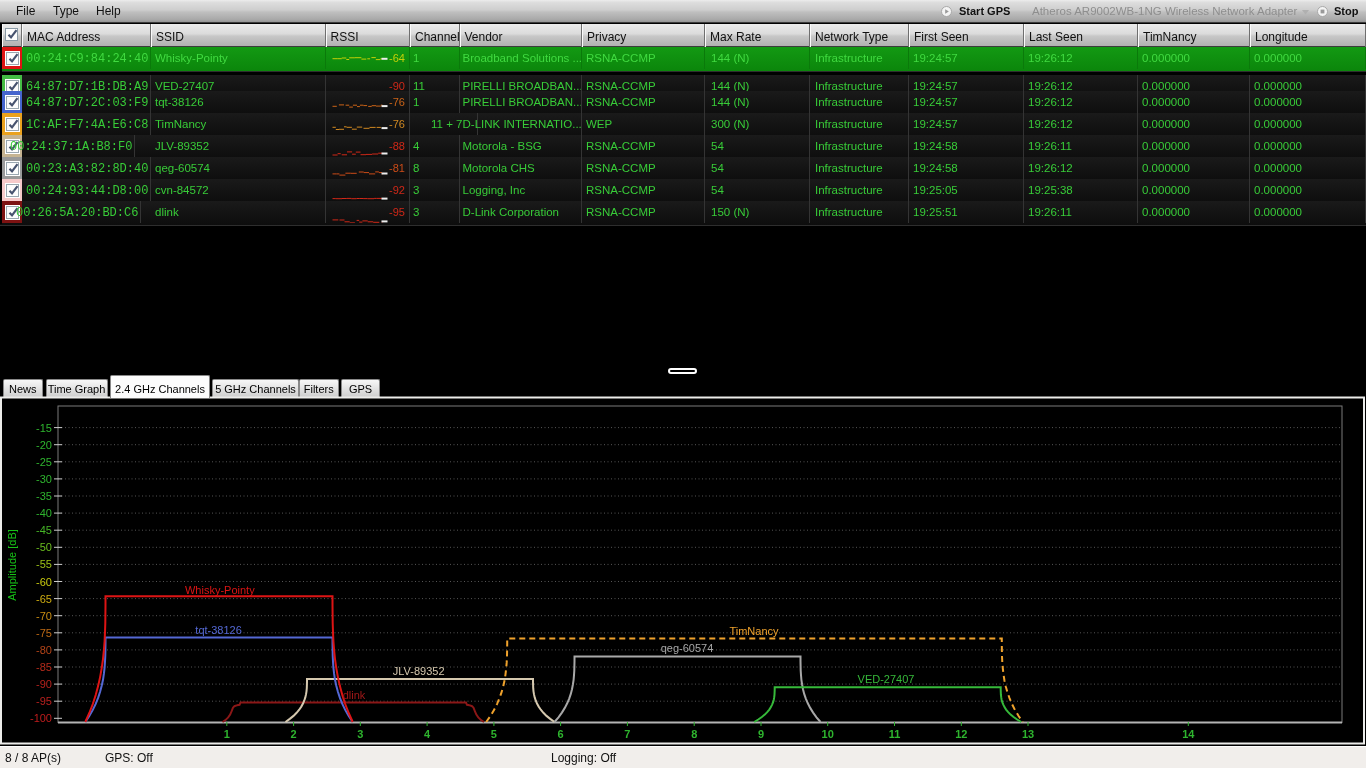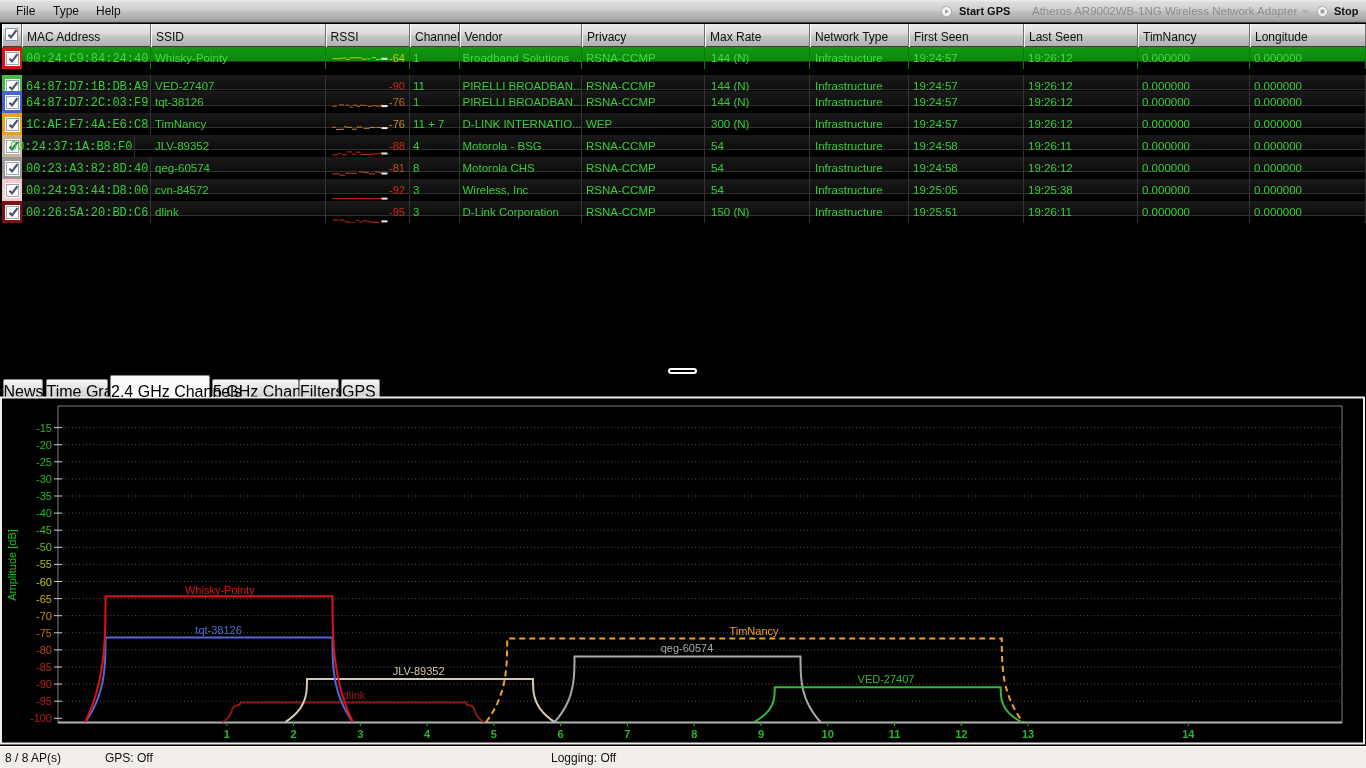--- a/index.html
+++ b/index.html
@@ -5,31 +5,31 @@
 html,body{width:1366px;height:768px;overflow:hidden;background:#000;font-family:"Liberation Sans",sans-serif}
 #menubar{position:absolute;left:0;top:0;width:1366px;height:23px;
  background:linear-gradient(180deg,#ededed 0%,#dedede 10%,#cecece 45%,#bfbfbf 55%,#a9a9a9 88%,#949494 100%);
  border-bottom:1px solid #3a3a3a;}
 .mitem{position:absolute;top:4px;font-size:12px;color:#111}
 #grid{position:absolute;left:0;top:24px;width:1366px}
 #ghead{position:absolute;left:0;top:0;height:23px;width:1366px;
  background:linear-gradient(180deg,#ebebeb 0%,#dbdbdb 45%,#c7c7c7 55%,#b1b1b1 100%);border-bottom:1px solid #3c3c3c}
 .hc{position:absolute;top:0;height:23px;font-size:12px;color:#101010;padding:6px 0 0 5px;
  border-right:1px solid #6f6f6f;box-shadow:inset 1px 0 0 #fafafa}
-.row{position:absolute;left:0;width:1366px;height:15px;background:linear-gradient(180deg,#1a1a1a,#0d0d0d);border-bottom:1px solid #2e2e2e}
+.row{position:absolute;left:0;width:1366px;height:25px;background:linear-gradient(180deg,#1a1a1a,#0d0d0d);border-bottom:1px solid #2e2e2e}
 .row.sel{background:linear-gradient(180deg,#139913,#0b860b)}
 .cell{position:absolute;top:0;height:22px;font-size:11.5px;color:#38cc38;padding:5px 0 0 4px;border-right:1px solid #343434;white-space:nowrap;overflow:hidden}
 .sel .cell{border-right:1px solid #0a7a0a;color:#40da40}
 .mac{font-family:"Liberation Mono",monospace;font-size:12px}
 .cbx{position:absolute;left:2px;top:0;width:20px;height:22px}
 .cbi{position:absolute;left:3.5px;top:4.5px;width:13px;height:13px;background:#fdfdfd;border:1px solid #9aa7b0;box-shadow:0 0 0 1px #ffffff}
 .cbi svg{position:absolute;left:0px;top:0px}
 #tabs{position:absolute;left:0;top:375px;width:1366px;height:23px}
 .tab{position:absolute;top:4px;height:19px;background:linear-gradient(180deg,#f7f7f7,#d9d9d9 70%,#cccccc);
- border:1px solid #898989;border-bottom:none;border-radius:2px 2px 0 0;font-size:16px;color:#000;padding-top:3px;white-space:nowrap}
+ border:1px solid #898989;border-bottom:none;border-radius:2px 2px 0 0;font-size:11px;color:#000;text-align:center;padding-top:3px;white-space:nowrap}
 .tab.sel{top:0;height:23px;background:#fcfcfc;padding-top:6.5px;z-index:5}
 #statusbar{position:absolute;left:0;top:746px;width:1366px;height:22px;background:#f1eeeb;border-top:1px solid #ffffff}
 .st{position:absolute;top:4px;font-size:12px;color:#111}
 </style></head><body>
 
 <div id="menubar">
 <div class="mitem" style="left:16px">File</div>
 <div class="mitem" style="left:53px">Type</div>
 <div class="mitem" style="left:96px">Help</div>
 <svg class="mitem" style="left:940.5px;top:5.5px" width="11" height="11">
@@ -160,21 +160,21 @@
       </div>
 <div class="cell mac" style="left:22px;width:129px;padding-top:5px">1C:AF:F7:4A:E6:C8</div>
 <div class="cell" style="left:151px;width:174.5px">TimNancy</div>
 <div class="cell" style="left:325.5px;width:84.5px;padding:0">
         <svg width="84" height="26" style="position:absolute;left:0;top:0;overflow:visible">
           <path d="M 0.0 14.3 L 3.3 14.3 M 3.3 16.5 L 6.5 16.5 M 6.5 16.3 L 11.5 16.3 M 11.5 13.8 L 14.1 13.8 M 14.1 14.3 L 19.4 14.3 M 19.4 16.2 L 24.3 16.2 M 24.3 14.1 L 29.7 14.1 M 31.0 15.3 L 37.0 15.3 M 37.0 14.4 L 43.1 14.4 M 44.1 14.4 L 48.4 14.4 M 49.7 14.7 L 50.0 14.7 " transform="translate(6.5,0)" fill="none" stroke="#d08922" stroke-width="1"></path>
           <line x1="49" y1="15.1" x2="55" y2="15.1" stroke="#ededed" stroke-width="2" transform="translate(6.5,0)"></line>
           <text x="79" y="15" fill="#d08922" font-size="11" text-anchor="end" font-family="Liberation Sans">-76</text>
         </svg>
       </div>
-<div class="cell" style="left:410.0px;width:49.5px;padding-left:3px">11 + 7</div>
+<div class="cell" style="left:428px;width:49.5px;padding-left:3px">11 + 7</div>
 <div class="cell" style="left:459.5px;width:122.5px;padding-left:3px">D-LINK INTERNATIO...</div>
 <div class="cell" style="left:582.0px;width:123px">WEP</div>
 <div class="cell" style="left:705.0px;width:105px;padding-left:6px">300 (N)</div>
 <div class="cell" style="left:810.0px;width:99px;padding-left:5px">Infrastructure</div>
 <div class="cell" style="left:909.0px;width:115px">19:24:57</div>
 <div class="cell" style="left:1024.0px;width:114px">19:26:12</div>
 <div class="cell" style="left:1138.0px;width:112px">0.000000</div>
 <div class="cell" style="left:1250.0px;width:116px">0.000000</div>
 </div>
 <div class="row" style="top:111px">
@@ -242,38 +242,38 @@
 <div class="cell mac" style="left:22px;width:129px;padding-top:5px">00:24:93:44:D8:00</div>
 <div class="cell" style="left:151px;width:174.5px">cvn-84572</div>
 <div class="cell" style="left:325.5px;width:84.5px;padding:0">
         <svg width="84" height="26" style="position:absolute;left:0;top:0;overflow:visible">
           <path d="M 0.0 19.6 L 3.3 19.6 M 3.3 19.7 L 9.5 19.7 M 9.5 19.5 L 14.3 19.5 M 14.3 19.4 L 18.8 19.4 M 18.8 19.7 L 24.1 19.7 M 24.1 19.5 L 27.3 19.5 M 27.3 19.5 L 30.6 19.5 M 30.6 19.6 L 35.1 19.6 M 35.1 19.7 L 41.6 19.7 M 41.6 19.4 L 44.2 19.4 M 44.2 19.4 L 49.5 19.4 M 49.5 19.5 L 50.0 19.5 " transform="translate(6.5,0)" fill="none" stroke="#d02818" stroke-width="1"></path>
           <line x1="49" y1="19.6" x2="55" y2="19.6" stroke="#ededed" stroke-width="2" transform="translate(6.5,0)"></line>
           <text x="79" y="15" fill="#d02818" font-size="11" text-anchor="end" font-family="Liberation Sans">-92</text>
         </svg>
       </div>
 <div class="cell" style="left:410.0px;width:49.5px;padding-left:3px">3</div>
-<div class="cell" style="left:459.5px;width:122.5px;padding-left:3px">Wireless, Inc</div>
+<div class="cell" style="left:459.5px;width:122.5px;padding-left:3px">Logging, Inc</div>
 <div class="cell" style="left:582.0px;width:123px">RSNA-CCMP</div>
 <div class="cell" style="left:705.0px;width:105px;padding-left:6px">54</div>
 <div class="cell" style="left:810.0px;width:99px;padding-left:5px">Infrastructure</div>
 <div class="cell" style="left:909.0px;width:115px">19:25:05</div>
 <div class="cell" style="left:1024.0px;width:114px">19:25:38</div>
 <div class="cell" style="left:1138.0px;width:112px">0.000000</div>
 <div class="cell" style="left:1250.0px;width:116px">0.000000</div>
 </div>
 <div class="row" style="top:177px">
 <div class="cbx" style="background:#7d1212">
         <div class="cbi">
           <svg width="13" height="12" style="position:absolute;left:0;top:-1px;overflow:visible">
             <path d="M2.5 6.8 L5 9.3 L10.5 2.2" stroke="#47536f" stroke-width="2.2" fill="none"></path>
           </svg>
         </div>
       </div>
-<div class="cell mac" style="left:22px;width:129px;padding-top:5px">00:26:5A:20:BD:C6</div>
+<div class="cell mac" style="left:12px;width:129px;padding-top:5px">00:26:5A:20:BD:C6</div>
 <div class="cell" style="left:151px;width:174.5px">dlink</div>
 <div class="cell" style="left:325.5px;width:84.5px;padding:0">
         <svg width="84" height="26" style="position:absolute;left:0;top:0;overflow:visible">
           <path d="M 0.0 18.9 L 5.8 18.9 M 7.0 19.0 L 12.0 19.0 M 12.0 20.8 L 17.2 20.8 M 17.2 21.9 L 22.4 21.9 M 24.1 19.4 L 26.7 19.4 M 26.7 21.1 L 29.9 21.1 M 29.9 19.9 L 35.2 19.9 M 35.2 20.8 L 40.7 20.8 M 40.7 21.3 L 46.8 21.3 M 49.2 21.1 L 50.0 21.1 " transform="translate(6.5,0)" fill="none" stroke="#d02818" stroke-width="1"></path>
           <line x1="49" y1="20.4" x2="55" y2="20.4" stroke="#ededed" stroke-width="2" transform="translate(6.5,0)"></line>
           <text x="79" y="15" fill="#d02818" font-size="11" text-anchor="end" font-family="Liberation Sans">-95</text>
         </svg>
       </div>
 <div class="cell" style="left:410.0px;width:49.5px;padding-left:3px">3</div>
 <div class="cell" style="left:459.5px;width:122.5px;padding-left:3px">D-Link Corporation</div>

